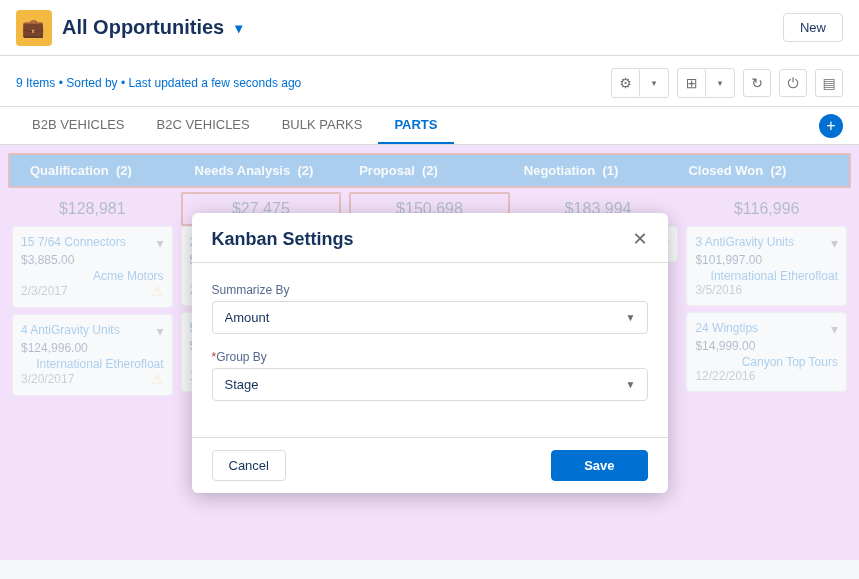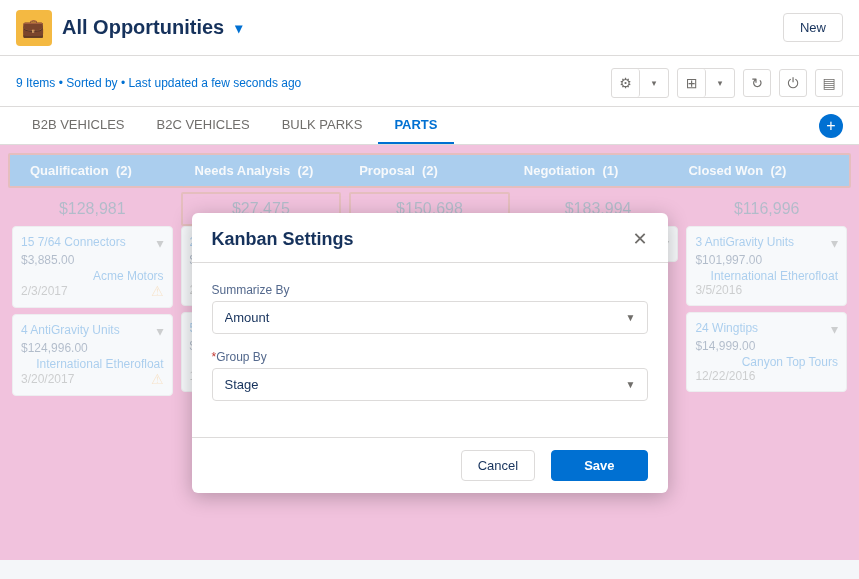--- a/index.html
+++ b/index.html
@@ -143,21 +143,21 @@
       display: flex;
       align-items: center;
       justify-content: center;
       color: white;
       font-size: 16px;
       cursor: pointer;
     }
 
     
     .kanban-board {
-      background: #ec4899;
+      background: #f0abfc;
       padding: 0;
       overflow: hidden;
       height: calc(579px - 56px - 36px - 44px - 28px);
       position: relative;
     }
 
     
     .stage-headers {
       display: flex;
       background: #0070d2;
@@ -328,21 +328,21 @@
       border-radius: 4px;
       font-size: 13px;
       color: #16325c;
       background: #fff;
       appearance: none;
       cursor: pointer;
     }
     .modal-footer {
       padding: 12px 20px;
       display: flex;
-      justify-content: flex-end;
+      justify-content: space-between;
       gap: 16px;
       border-top: 1px solid #dddbda;
     }
     .btn-cancel {
       background: #fff;
       border: 1px solid #dddbda;
       border-radius: 4px;
       padding: 7px 16px;
       font-size: 13px;
       color: #16325c;

